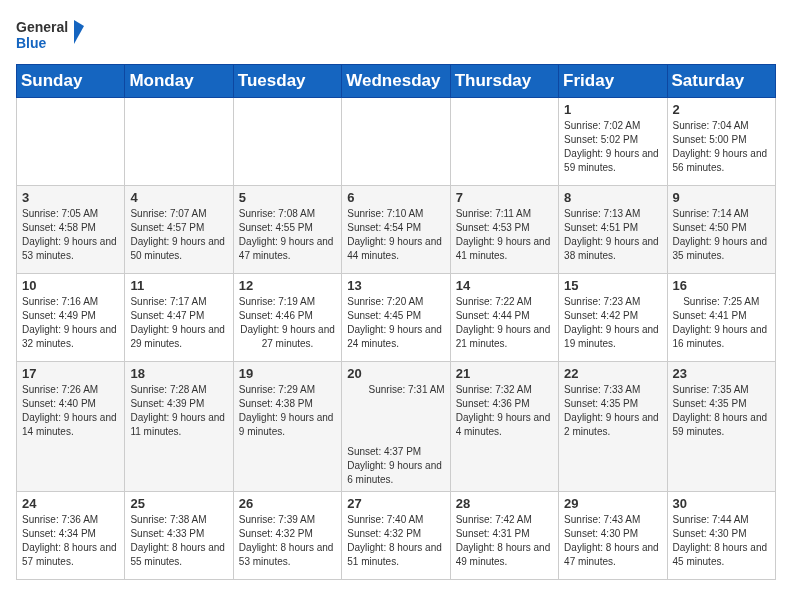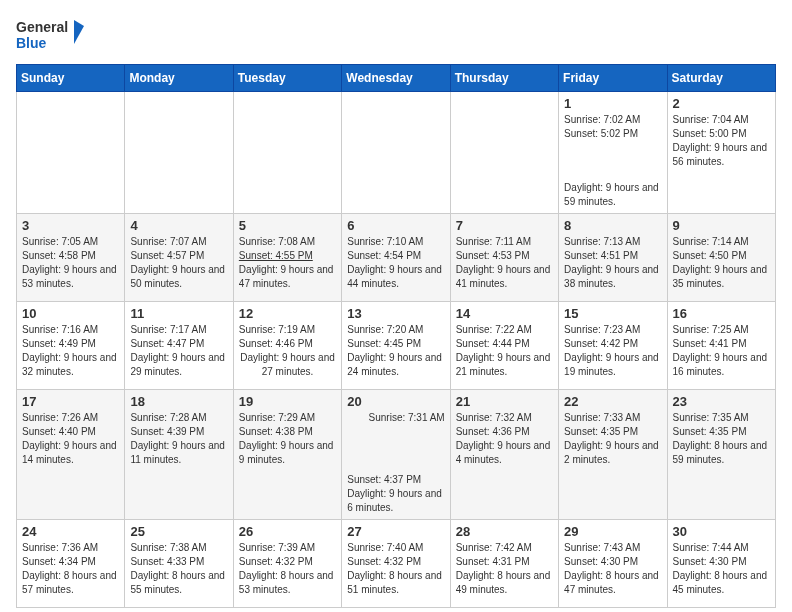--- a/index.html
+++ b/index.html
@@ -33,21 +33,21 @@
       font-size: 16px;
       color: #555;
     }
     table {
       width: 100%;
       border-collapse: collapse;
     }
     thead th {
       background-color: #1565c0;
       color: #fff;
-      font-size: 12px;
+      font-size: 17px;
       font-weight: bold;
       padding: 6px 4px;
       text-align: left;
       border: 1px solid #0d47a1;
     }
     tbody tr td {
       border: 1px solid #ccc;
       vertical-align: top;
       padding: 4px 5px;
       font-size: 10.5px;
@@ -111,21 +111,21 @@
         <td class="empty"></td>
         <td class="empty"></td>
         <td class="empty"></td>
         <td class="empty"></td>
         <td class="empty"></td>
         <td>
           <span class="day-num">1</span>
           <div class="day-info">
             <span style="display: block;">Sunrise: 7:02 AM</span>
             <span style="display: block;">Sunset: 5:02 PM</span>
-            <span style="display: block; margin-top: 40px;">Daylight: 9 hours and 59 minutes.</span>
+            <span style="display: block;">Daylight: 9 hours and 59 minutes.</span>
           </div>
         </td>
         <td>
           <span class="day-num">2</span>
           <div class="day-info">
             <span style="display: block;">Sunrise: 7:04 AM</span>
             <span style="display: block;">Sunset: 5:00 PM</span>
             <span style="display: block;">Daylight: 9 hours and 56 minutes.</span>
           </div>
         </td>
@@ -144,21 +144,21 @@
           <div class="day-info">
             <span style="display: block;">Sunrise: 7:07 AM</span>
             <span style="display: block;">Sunset: 4:57 PM</span>
             <span style="display: block;">Daylight: 9 hours and 50 minutes.</span>
           </div>
         </td>
         <td>
           <span class="day-num">5</span>
           <div class="day-info">
             <span style="display: block;">Sunrise: 7:08 AM</span>
-            <span style="display: block; text-decoration: underline;">Sunset: 4:55 PM</span>
+            <span style="display: block;">Sunset: 4:55 PM</span>
             <span style="display: block;">Daylight: 9 hours and 47 minutes.</span>
           </div>
         </td>
         <td>
           <span class="day-num">6</span>
           <div class="day-info">
             <span style="display: block;">Sunrise: 7:10 AM</span>
             <span style="display: block;">Sunset: 4:54 PM</span>
             <span style="display: block;">Daylight: 9 hours and 44 minutes.</span>
           </div>
@@ -233,21 +233,21 @@
           <span class="day-num">15</span>
           <div class="day-info">
             <span style="display: block;">Sunrise: 7:23 AM</span>
             <span style="display: block;">Sunset: 4:42 PM</span>
             <span style="display: block;">Daylight: 9 hours and 19 minutes.</span>
           </div>
         </td>
         <td>
           <span class="day-num">16</span>
           <div class="day-info">
-            <span style="display: block;">Sunrise: 7:25 AM</span>
+            <span style="display: block; text-align: center;">Sunrise: 7:25 AM</span>
             <span style="display: block;">Sunset: 4:41 PM</span>
             <span style="display: block;">Daylight: 9 hours and 16 minutes.</span>
           </div>
         </td>
       </tr>
       <tr>
         <td>
           <span class="day-num">17</span>
           <div class="day-info">
             <span style="display: block;">Sunrise: 7:26 AM</span>

